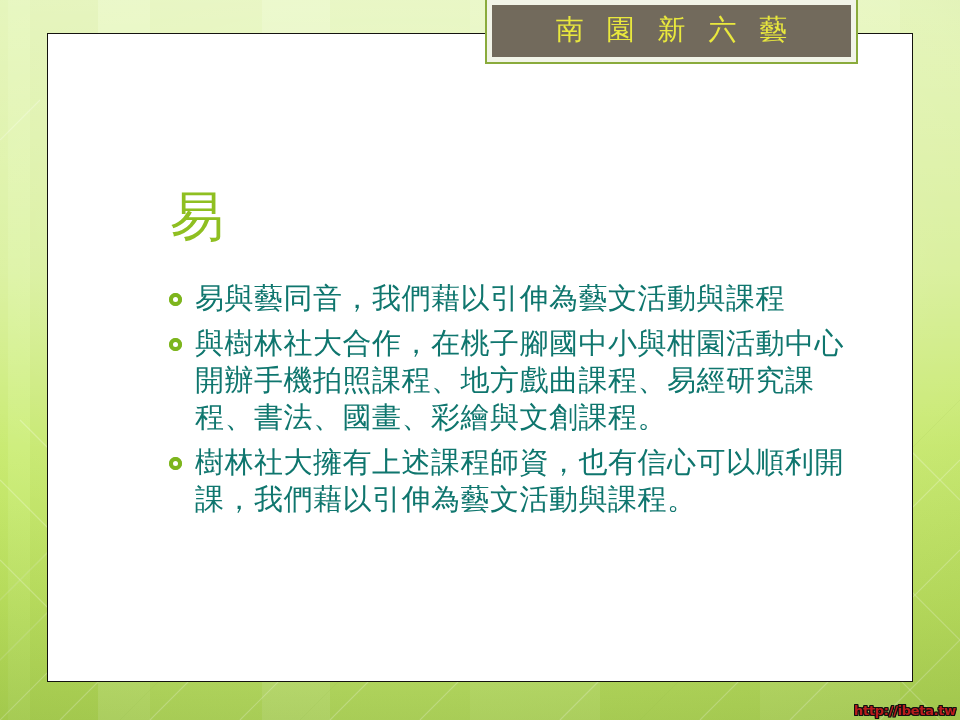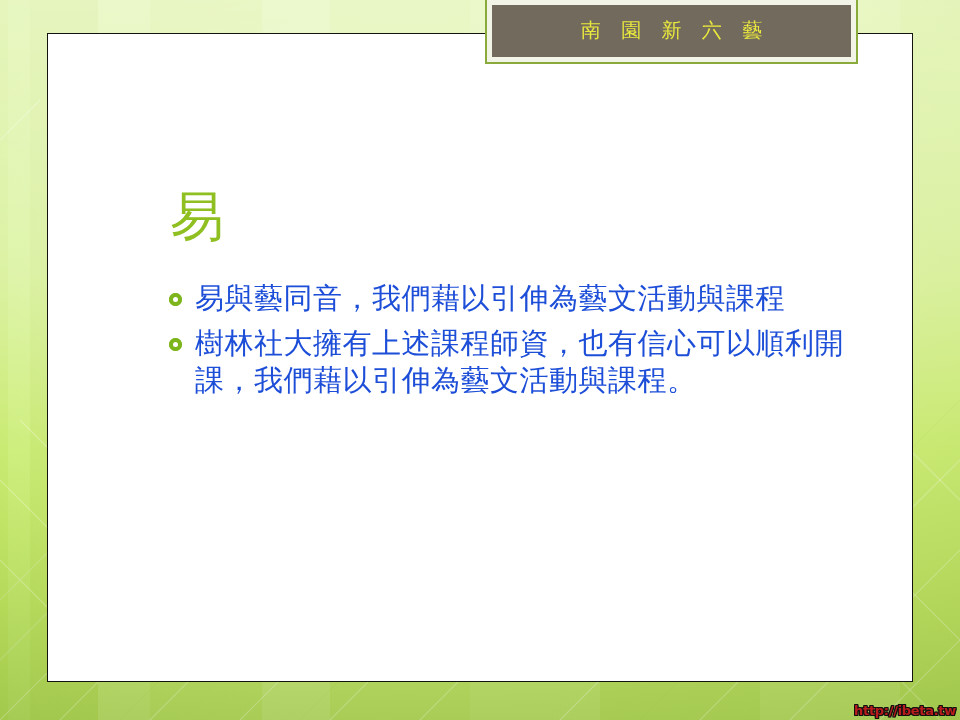--- a/index.html
+++ b/index.html
@@ -90,21 +90,21 @@
     width: 100%;
     height: 100%;
     background: #726a5c;
     display: flex;
     align-items: center;
     justify-content: center;
     box-sizing: border-box;
   }
   .banner-text {
     color: #e9e83d;
-    font-size: 20px;
+    font-size: 28px;
     letter-spacing: 7px;
     text-indent: 7px;
     font-family: "DejaVu Sans", sans-serif;
     white-space: nowrap;
     padding-bottom: 2px;
   }
 
   
   .slide-title {
     position: absolute;
@@ -146,21 +146,21 @@
     left: 3.6px;
     top: 3.6px;
     width: 5.8px;
     height: 5.8px;
     border-radius: 50%;
     background: #ffffff;
   }
   .bullet-text {
     font-size: 29px;
     line-height: 37px;
-    color: #1d4ed8;
+    color: #0f766e;
     letter-spacing: 0.5px;
     font-family: "DejaVu Sans", sans-serif;
   }
 
   
   .watermark {
     position: absolute;
     right: 4px;
     bottom: 2px;
     font-size: 13px;
@@ -219,20 +219,24 @@
 
     <div class="slide-title">易</div>
 
     <div class="bullets">
 
       <div class="bullet-row">
         <span class="bullet-marker"></span>
         <span class="bullet-text">易與藝同音，我們藉以引伸為藝文活動與課程</span>
       </div>
 
+      <div class="bullet-row">
+        <span class="bullet-marker"></span>
+        <span class="bullet-text">與樹林社大合作，在桃子腳國中小與柑園活動中心開辦手機拍照課程、地方戲曲課程、易經研究課程、書法、國畫、彩繪與文創課程。</span>
+      </div>
 
       <div class="bullet-row">
         <span class="bullet-marker"></span>
         <span class="bullet-text">樹林社大擁有上述課程師資，也有信心可以順利開課，我們藉以引伸為藝文活動與課程。</span>
       </div>
 
     </div>
   </div>
 
   <div class="banner">

